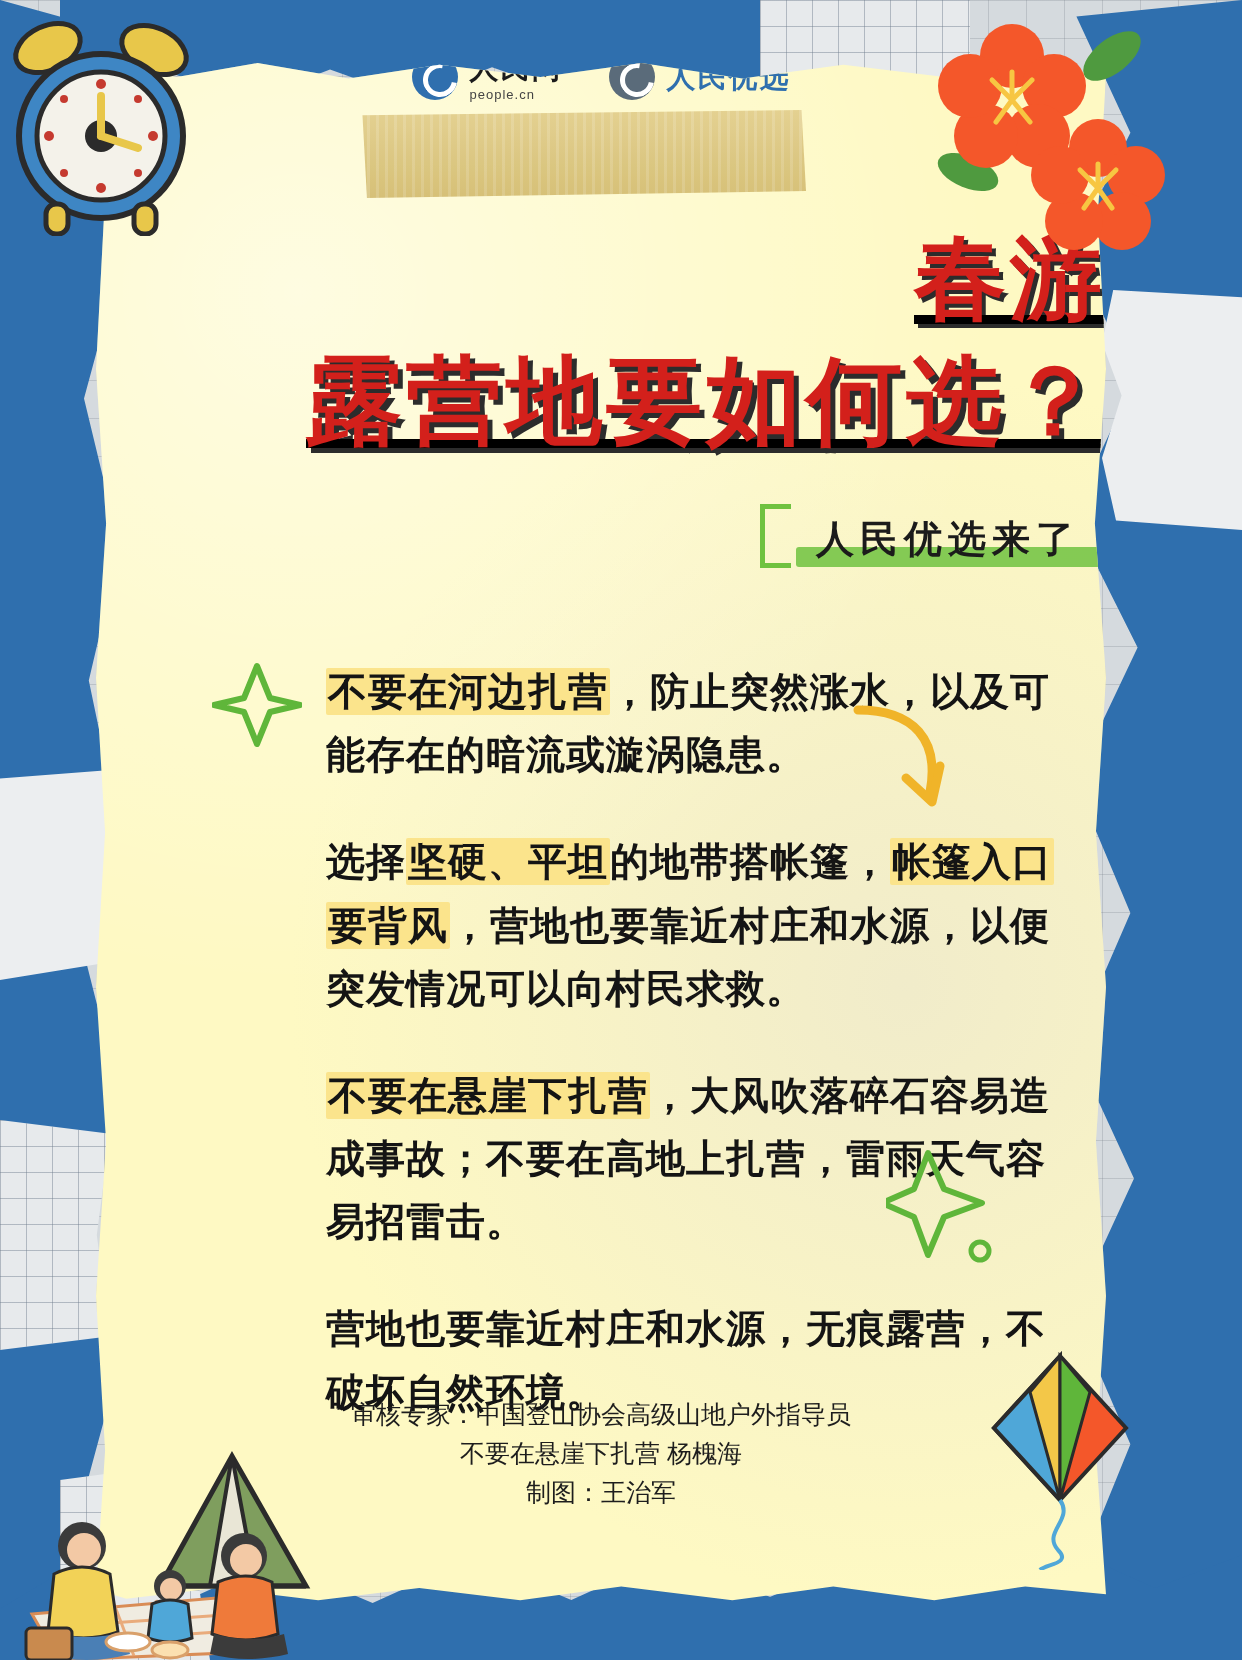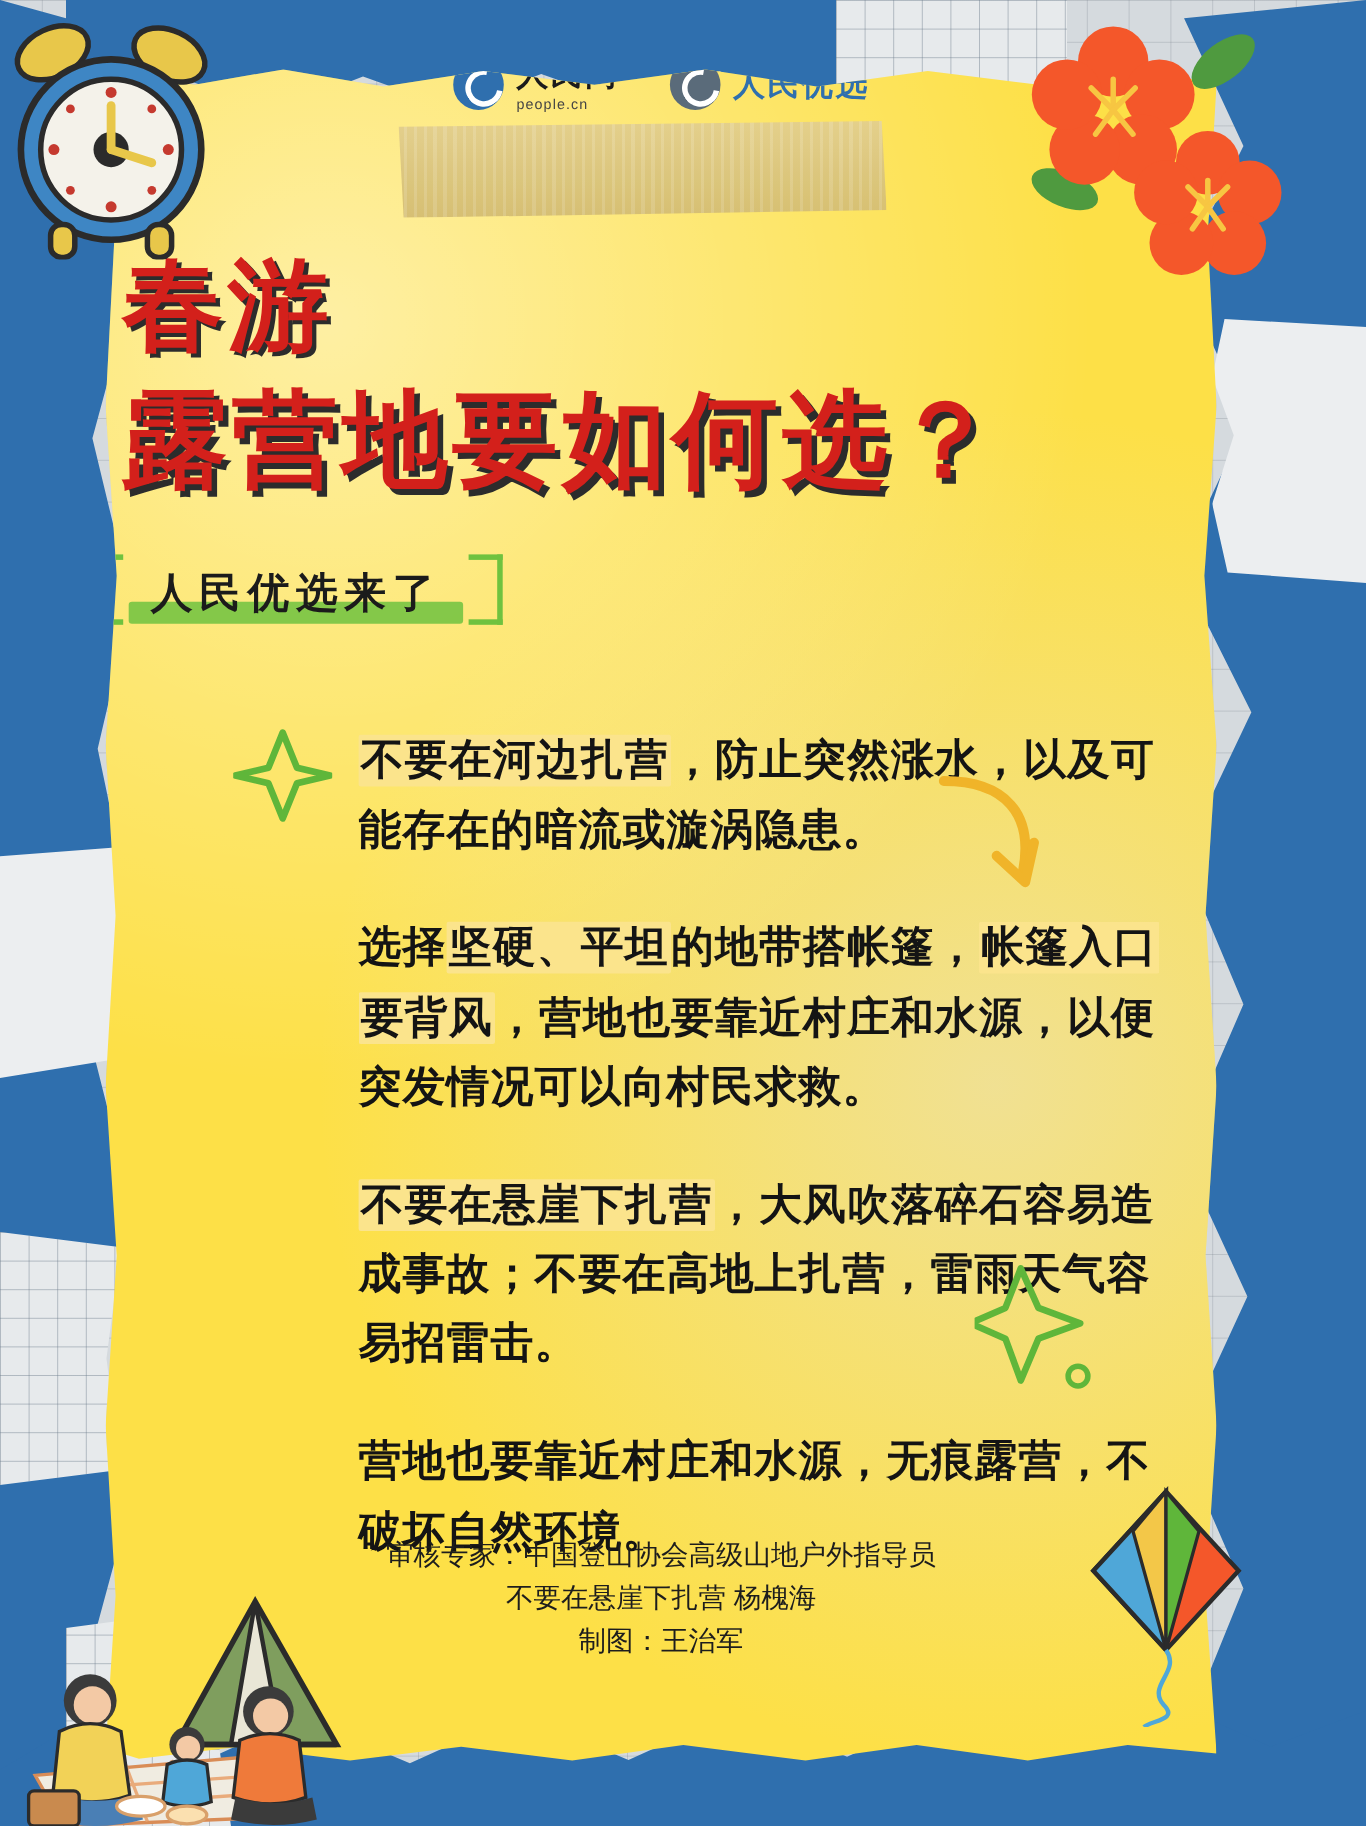--- a/index.html
+++ b/index.html
@@ -59,21 +59,21 @@
   .gp1{left:760px;top:0;width:210px;height:140px;
     clip-path:polygon(0 0,100% 0,100% 82%,70% 100%,30% 86%,0 100%);}
   .gp2{left:0;top:1120px;width:110px;height:230px;
     clip-path:polygon(0 0,100% 6%,88% 50%,100% 94%,0 100%);}
   .gp3{left:60px;top:1460px;width:150px;height:200px;
     clip-path:polygon(0 10%,100% 0,92% 60%,100% 100%,0 100%);}
 
   
   .paper{
     position:absolute;left:96px;top:60px;width:1010px;height:1545px;
-    background:#fde047;
+    background:#fef9c3;
     box-shadow:0 6px 26px rgba(0,0,0,.18);
     clip-path:polygon(
       0.6% 0.4%, 8% 1.1%, 16% 0.2%, 25% 1.2%, 34% 0.3%, 44% 1.1%, 54% 0.2%,
       64% 1.2%, 74% 0.3%, 84% 1.1%, 93% 0.3%, 100% 1.0%,
       99.2% 10%, 100% 20%, 98.9% 30%, 100% 40%, 99% 50%, 100% 60%,
       99% 70%, 100% 80%, 99% 90%, 100% 99.3%,
       92% 98.8%, 83% 99.7%, 73% 98.8%, 63% 99.7%, 52% 98.8%, 42% 99.7%,
       32% 98.9%, 22% 99.7%, 12% 98.9%, 3% 99.6%, 0 99%,
       0.9% 90%, 0 80%, 1% 70%, 0 60%, 0.9% 50%, 0 40%, 1% 30%, 0 20%, 0.8% 10%);
   }
@@ -114,21 +114,21 @@
     box-shadow:0 2px 6px rgba(0,0,0,.12);
     z-index:4;
   }
   .tape::after{
     content:"";position:absolute;inset:0;
     background:repeating-linear-gradient(90deg,rgba(255,255,255,.15) 0 3px,transparent 3px 9px);
   }
 
   
   .title-wrap{
-    position:absolute;left:15px;right:0;top:170px;text-align:left;z-index:6;
+    position:absolute;left:0;right:0;top:170px;text-align:right;z-index:6;text-decoration:underline;
   }
   .title-1{
     font-size:92px;font-weight:bold;color:#d3201b;letter-spacing:4px;
     line-height:1.05;
     text-shadow:4px 4px 0 #2c2c2c;
   }
   .title-2{
     font-size:96px;font-weight:bold;color:#d3201b;letter-spacing:4px;
     line-height:1.12;margin-top:20px;
     text-shadow:5px 5px 0 #2c2c2c;

